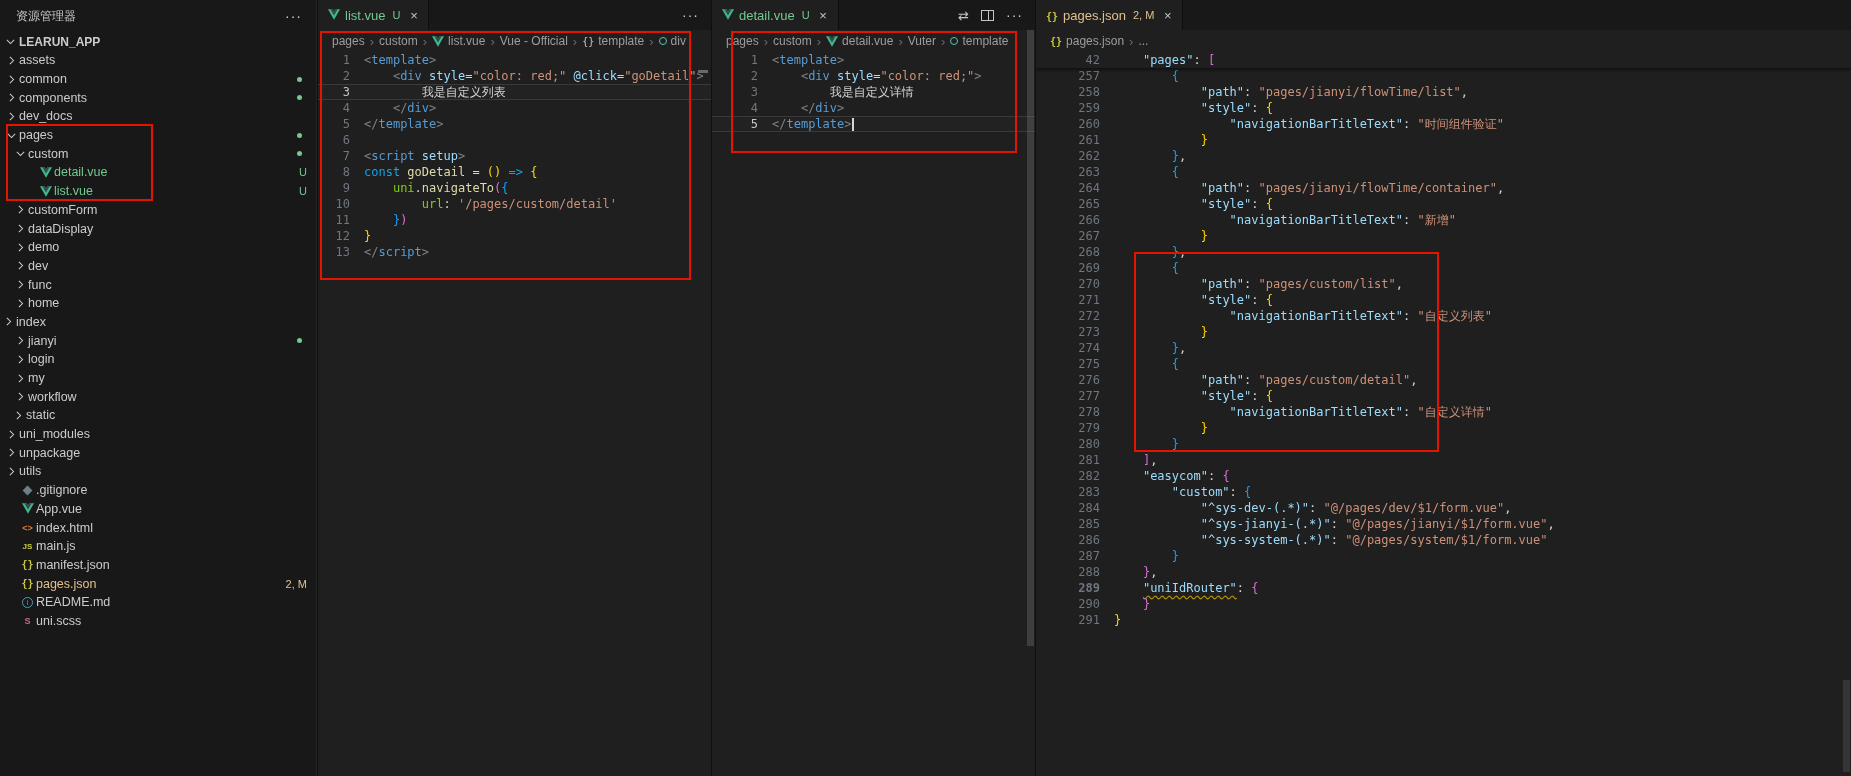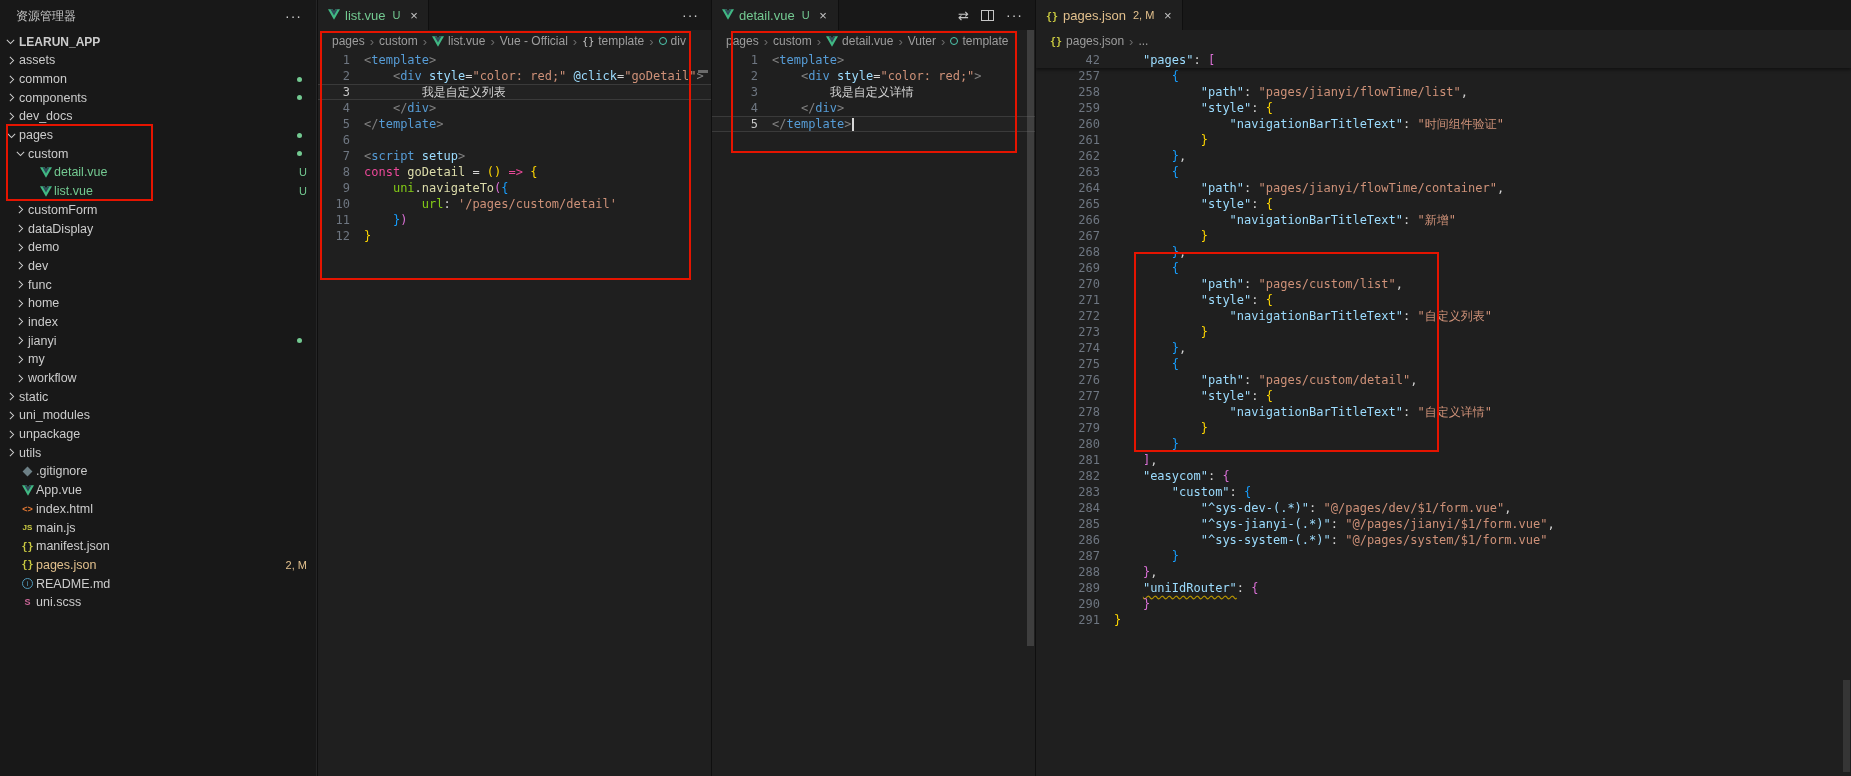--- a/index.html
+++ b/index.html
@@ -57,21 +57,21 @@
   .cline.cur .lnum{color:#c6c6c6}
   .cline.sticky{background:#1f1f1f;box-shadow:0 2px 3px rgba(0,0,0,.45);position:relative;z-index:2}
   .caret{display:inline-block;width:1.5px;height:13px;background:#d7d7d7;vertical-align:middle;margin-left:1px}
 
   
   .tk-pln{color:#d4d4d4}
   .tk-tag{color:#569cd6}
   .tk-pun{color:#808080}
   .tk-attr{color:#9cdcfe}
   .tk-str{color:#ce9178}
-  .tk-kw{color:#ec4899}
+  .tk-kw{color:#0ea5e9}
   .tk-fn{color:#dcdcaa}
   .tk-var{color:#84cc16}
   .tk-key{color:#9cdcfe}
   .tk-b1{color:#ffd700}
   .tk-b2{color:#da70d6}
   .tk-b3{color:#179fff}
   .tk-sq{color:#9cdcfe;text-decoration:underline;text-decoration-style:wavy;text-decoration-color:#b89500;text-underline-offset:3px}
 
   
   .fi-json{color:#cbcb41;font-weight:700;font-size:10px;font-family:"DejaVu Sans Mono",monospace}
@@ -229,21 +229,21 @@
           <span class="tlab">func</span>
         </div>
         <div class="trow" style="padding-left: 13px;">
           <span class="chev">
             <svg width="13" height="13" viewBox="0 0 16 16" style="transform:rotate(0deg)">
               <path d="M6 3.5l4.5 4.5L6 12.5" fill="none" stroke="#cccccc" stroke-width="1.3"></path>
             </svg>
           </span>
           <span class="tlab">home</span>
         </div>
-        <div class="trow" style="padding-left: 13px;">
+        <div class="trow" style="padding-left: 1px;">
           <span class="chev">
             <svg width="13" height="13" viewBox="0 0 16 16" style="transform:rotate(0deg)">
               <path d="M6 3.5l4.5 4.5L6 12.5" fill="none" stroke="#cccccc" stroke-width="1.3"></path>
             </svg>
           </span>
           <span class="tlab">index</span>
         </div>
         <div class="trow" style="padding-left: 13px;">
           <span class="chev">
             <svg width="13" height="13" viewBox="0 0 16 16" style="transform:rotate(0deg)">
@@ -252,31 +252,39 @@
           </span>
           <span class="tlab">jianyi</span>
           <span class="dot"></span>
         </div>
         <div class="trow" style="padding-left: 13px;">
           <span class="chev">
             <svg width="13" height="13" viewBox="0 0 16 16" style="transform:rotate(0deg)">
               <path d="M6 3.5l4.5 4.5L6 12.5" fill="none" stroke="#cccccc" stroke-width="1.3"></path>
             </svg>
           </span>
+          <span class="tlab">login</span>
+        </div>
+        <div class="trow" style="padding-left: 13px;">
+          <span class="chev">
+            <svg width="13" height="13" viewBox="0 0 16 16" style="transform:rotate(0deg)">
+              <path d="M6 3.5l4.5 4.5L6 12.5" fill="none" stroke="#cccccc" stroke-width="1.3"></path>
+            </svg>
+          </span>
           <span class="tlab">my</span>
         </div>
         <div class="trow" style="padding-left: 13px;">
           <span class="chev">
             <svg width="13" height="13" viewBox="0 0 16 16" style="transform:rotate(0deg)">
               <path d="M6 3.5l4.5 4.5L6 12.5" fill="none" stroke="#cccccc" stroke-width="1.3"></path>
             </svg>
           </span>
           <span class="tlab">workflow</span>
         </div>
-        <div class="trow" style="padding-left: 4px;">
+        <div class="trow" style="padding-left: 11px;">
           <span class="chev">
             <svg width="13" height="13" viewBox="0 0 16 16" style="transform:rotate(0deg)">
               <path d="M6 3.5l4.5 4.5L6 12.5" fill="none" stroke="#cccccc" stroke-width="1.3"></path>
             </svg>
           </span>
           <span class="tlab">static</span>
         </div>
         <div class="trow" style="padding-left: 4px;">
           <span class="chev">
             <svg width="13" height="13" viewBox="0 0 16 16" style="transform:rotate(0deg)">
@@ -416,20 +424,21 @@
           <div class="cline cur"><span class="lnum" style="width: 32px;">3</span><span class="lbody"><span class="tk-pln">        我是自定义列表</span></span></div>
           <div class="cline"><span class="lnum" style="width: 32px;">4</span><span class="lbody"><span class="tk-pln">    </span><span class="tk-pun">&lt;/</span><span class="tk-tag">div</span><span class="tk-pun">&gt;</span></span></div>
           <div class="cline"><span class="lnum" style="width: 32px;">5</span><span class="lbody"><span class="tk-pun">&lt;/</span><span class="tk-tag">template</span><span class="tk-pun">&gt;</span></span></div>
           <div class="cline"><span class="lnum" style="width: 32px;">6</span><span class="lbody"></span></div>
           <div class="cline"><span class="lnum" style="width: 32px;">7</span><span class="lbody"><span class="tk-pun">&lt;</span><span class="tk-tag">script</span><span class="tk-pln"> </span><span class="tk-attr">setup</span><span class="tk-pun">&gt;</span></span></div>
           <div class="cline"><span class="lnum" style="width: 32px;">8</span><span class="lbody"><span class="tk-kw">const</span><span class="tk-pln"> </span><span class="tk-fn">goDetail</span><span class="tk-pln"> </span><span class="tk-pln">=</span><span class="tk-pln"> </span><span class="tk-b1">(</span><span class="tk-b1">)</span><span class="tk-pln"> </span><span class="tk-kw">=&gt;</span><span class="tk-pln"> </span><span class="tk-b1">{</span></span></div>
           <div class="cline"><span class="lnum" style="width: 32px;">9</span><span class="lbody"><span class="tk-pln">    </span><span class="tk-var">uni</span><span class="tk-pln">.</span><span class="tk-fn">navigateTo</span><span class="tk-b2">(</span><span class="tk-b3">{</span></span></div>
           <div class="cline"><span class="lnum" style="width: 32px;">10</span><span class="lbody"><span class="tk-pln">        </span><span class="tk-var">url</span><span class="tk-pln">: </span><span class="tk-str">'/pages/custom/detail'</span></span></div>
           <div class="cline"><span class="lnum" style="width: 32px;">11</span><span class="lbody"><span class="tk-pln">    </span><span class="tk-b3">}</span><span class="tk-b2">)</span></span></div>
           <div class="cline"><span class="lnum" style="width: 32px;">12</span><span class="lbody"><span class="tk-b1">}</span></span></div>
+          <div class="cline"><span class="lnum" style="width: 32px;">13</span><span class="lbody"><span class="tk-pun">&lt;/</span><span class="tk-tag">script</span><span class="tk-pun">&gt;</span></span></div>
         </div>
       <div class="ovmark"></div>
     </section>
 
     <section class="egroup g2">
       <div class="tabbar">
         <div class="tab untracked">
           <span class="ticon"><svg width="12" height="11" viewBox="0 0 24 21">
                 <path fill="#41b883" d="M14.8 0L12 4.8 9.2 0H0l12 20.8L24 0z"></path>
                 <path fill="#2f4858" d="M14.8 0L12 4.8 9.2 0H4.8L12 12.5 19.2 0z"></path>
@@ -532,21 +541,21 @@
           <div class="cline"><span class="lnum" style="width: 64px;">279</span><span class="lbody"><span class="tk-pln">            </span><span class="tk-b1">}</span></span></div>
           <div class="cline"><span class="lnum" style="width: 64px;">280</span><span class="lbody"><span class="tk-pln">        </span><span class="tk-b3">}</span></span></div>
           <div class="cline"><span class="lnum" style="width: 64px;">281</span><span class="lbody"><span class="tk-pln">    </span><span class="tk-b2">]</span><span class="tk-pln">,</span></span></div>
           <div class="cline"><span class="lnum" style="width: 64px;">282</span><span class="lbody"><span class="tk-pln">    </span><span class="tk-key">"easycom"</span><span class="tk-pln">: </span><span class="tk-b2">{</span></span></div>
           <div class="cline"><span class="lnum" style="width: 64px;">283</span><span class="lbody"><span class="tk-pln">        </span><span class="tk-key">"custom"</span><span class="tk-pln">: </span><span class="tk-b3">{</span></span></div>
           <div class="cline"><span class="lnum" style="width: 64px;">284</span><span class="lbody"><span class="tk-pln">            </span><span class="tk-key">"^sys-dev-(.*)"</span><span class="tk-pln">: </span><span class="tk-str">"@/pages/dev/$1/form.vue"</span><span class="tk-pln">,</span></span></div>
           <div class="cline"><span class="lnum" style="width: 64px;">285</span><span class="lbody"><span class="tk-pln">            </span><span class="tk-key">"^sys-jianyi-(.*)"</span><span class="tk-pln">: </span><span class="tk-str">"@/pages/jianyi/$1/form.vue"</span><span class="tk-pln">,</span></span></div>
           <div class="cline"><span class="lnum" style="width: 64px;">286</span><span class="lbody"><span class="tk-pln">            </span><span class="tk-key">"^sys-system-(.*)"</span><span class="tk-pln">: </span><span class="tk-str">"@/pages/system/$1/form.vue"</span></span></div>
           <div class="cline"><span class="lnum" style="width: 64px;">287</span><span class="lbody"><span class="tk-pln">        </span><span class="tk-b3">}</span></span></div>
           <div class="cline"><span class="lnum" style="width: 64px;">288</span><span class="lbody"><span class="tk-pln">    </span><span class="tk-b2">}</span><span class="tk-pln">,</span></span></div>
-          <div class="cline"><span class="lnum" style="width: 64px;">289</span><span class="lbody"><span class="tk-pln">    </span><span class="tk-sq">"uniIdRouter"</span><span class="tk-pln">: </span><span class="tk-b2">{</span></span></div>
+          <div class="cline"><span class="lnum" style="width: 64px; font-weight: bold;">289</span><span class="lbody"><span class="tk-pln">    </span><span class="tk-sq">"uniIdRouter"</span><span class="tk-pln">: </span><span class="tk-b2">{</span></span></div>
           <div class="cline"><span class="lnum" style="width: 64px;">290</span><span class="lbody"><span class="tk-pln">    </span><span class="tk-b2">}</span></span></div>
           <div class="cline"><span class="lnum" style="width: 64px;">291</span><span class="lbody"><span class="tk-b1">}</span></span></div>
         </div>
       <div class="vthumb"></div>
     </section>
 
   </div>
 
   <div class="hl hl1"></div>
   <div class="hl hl2"></div>

